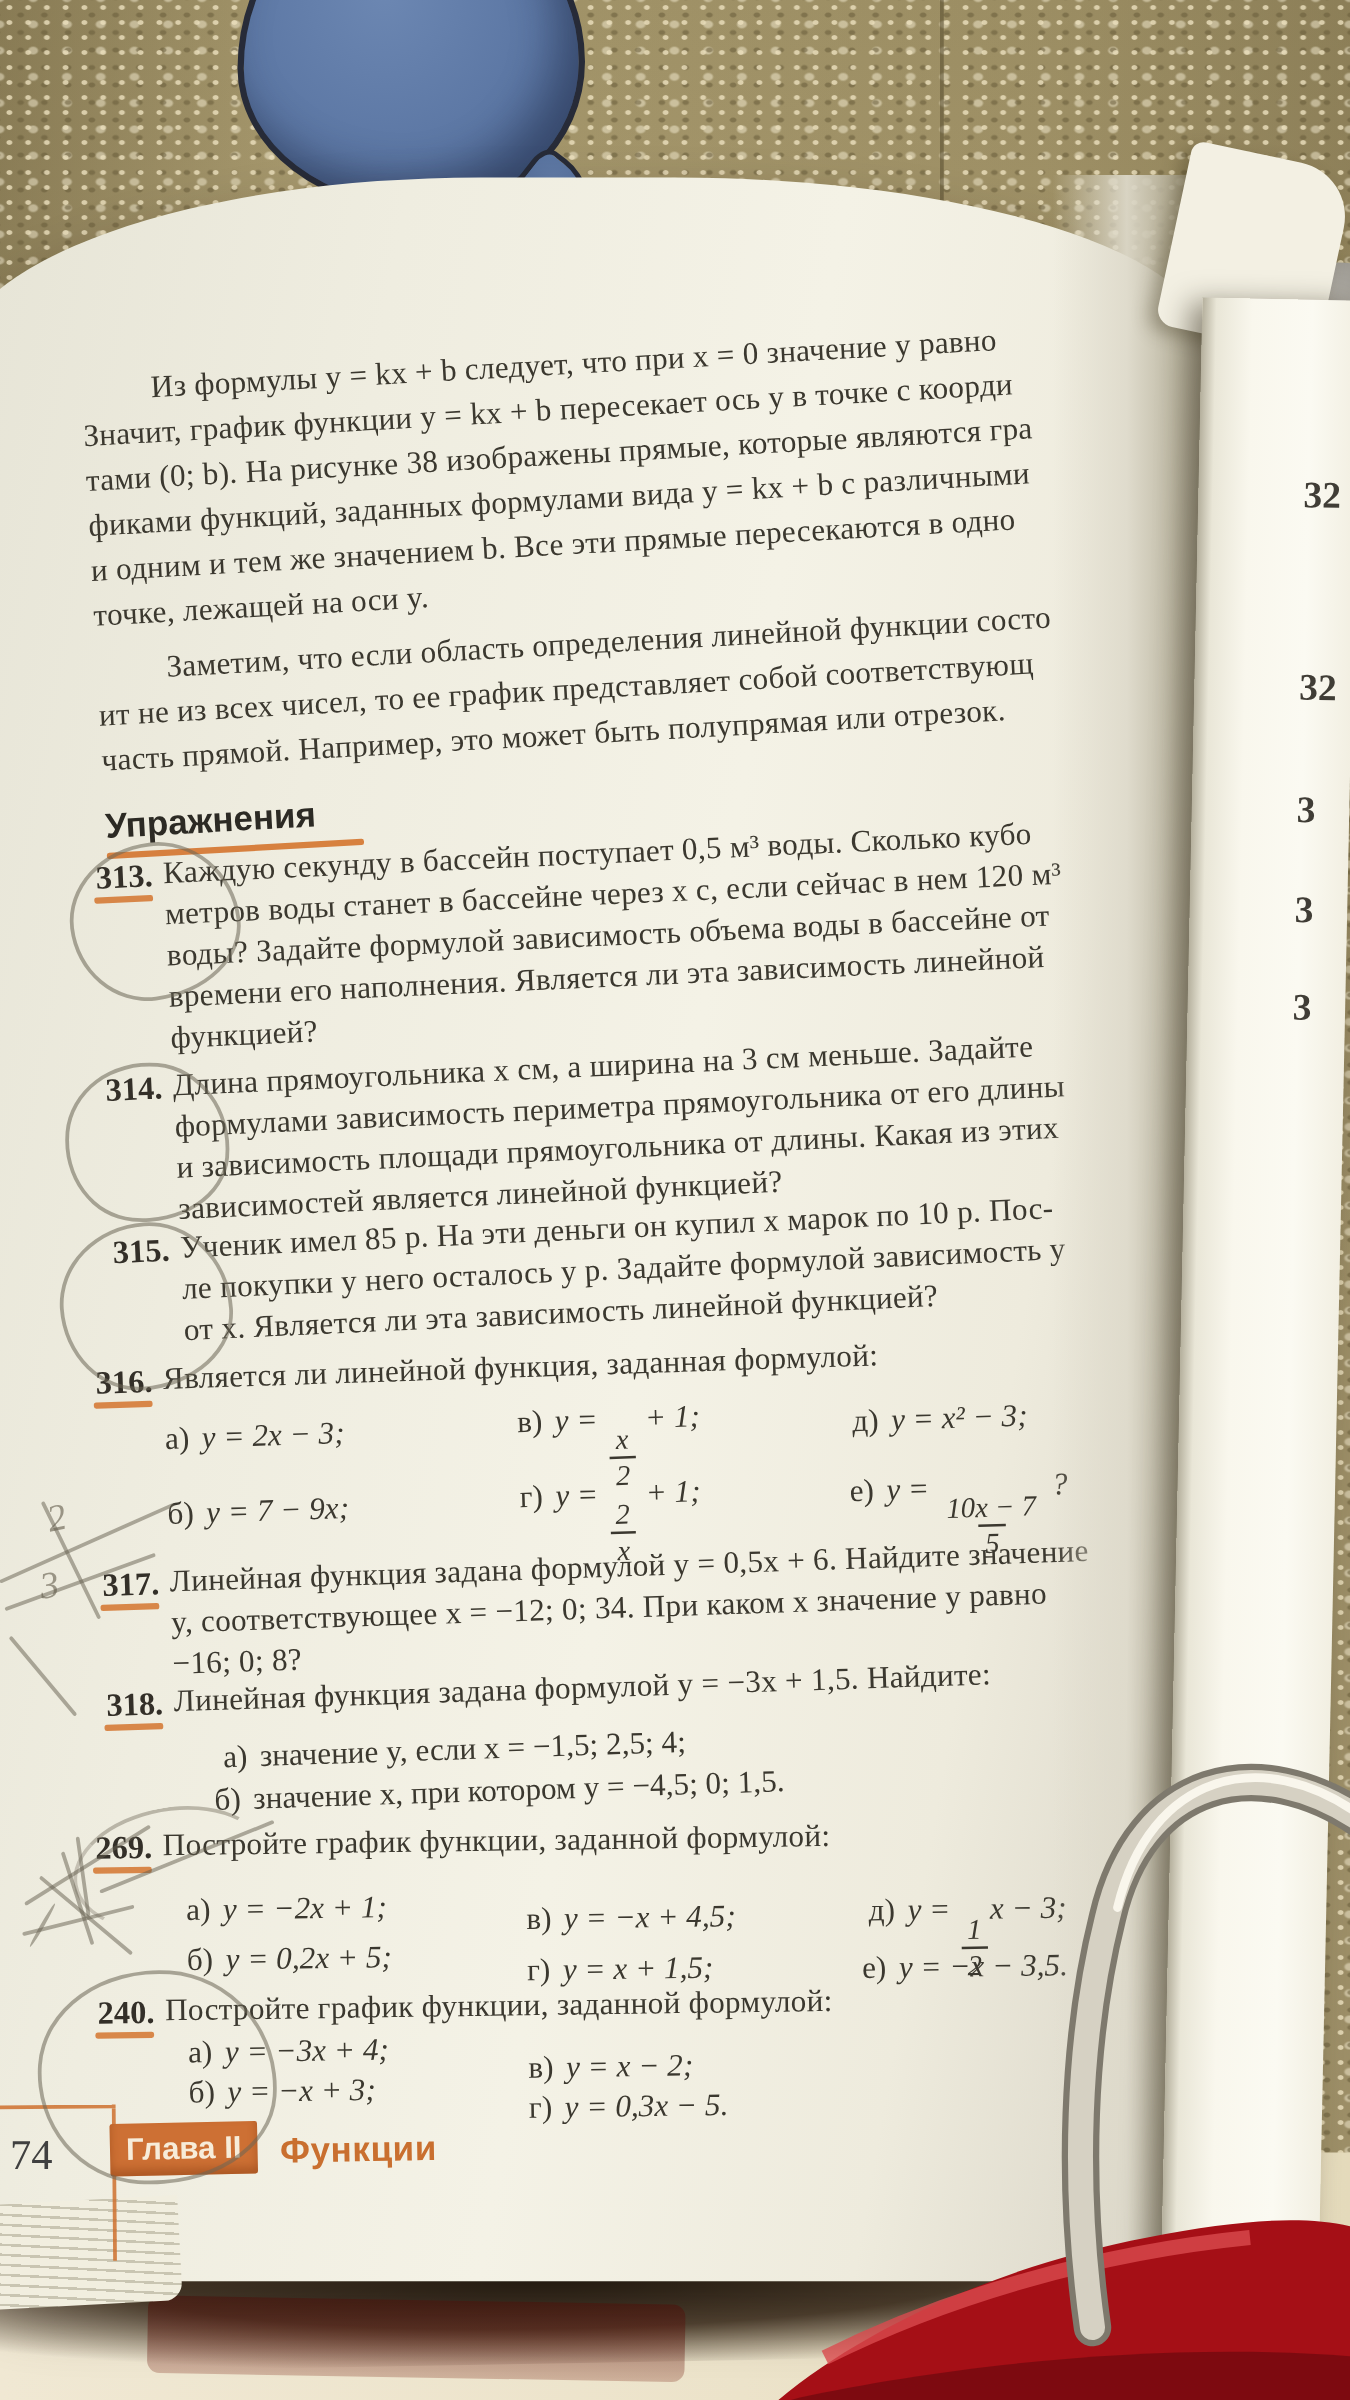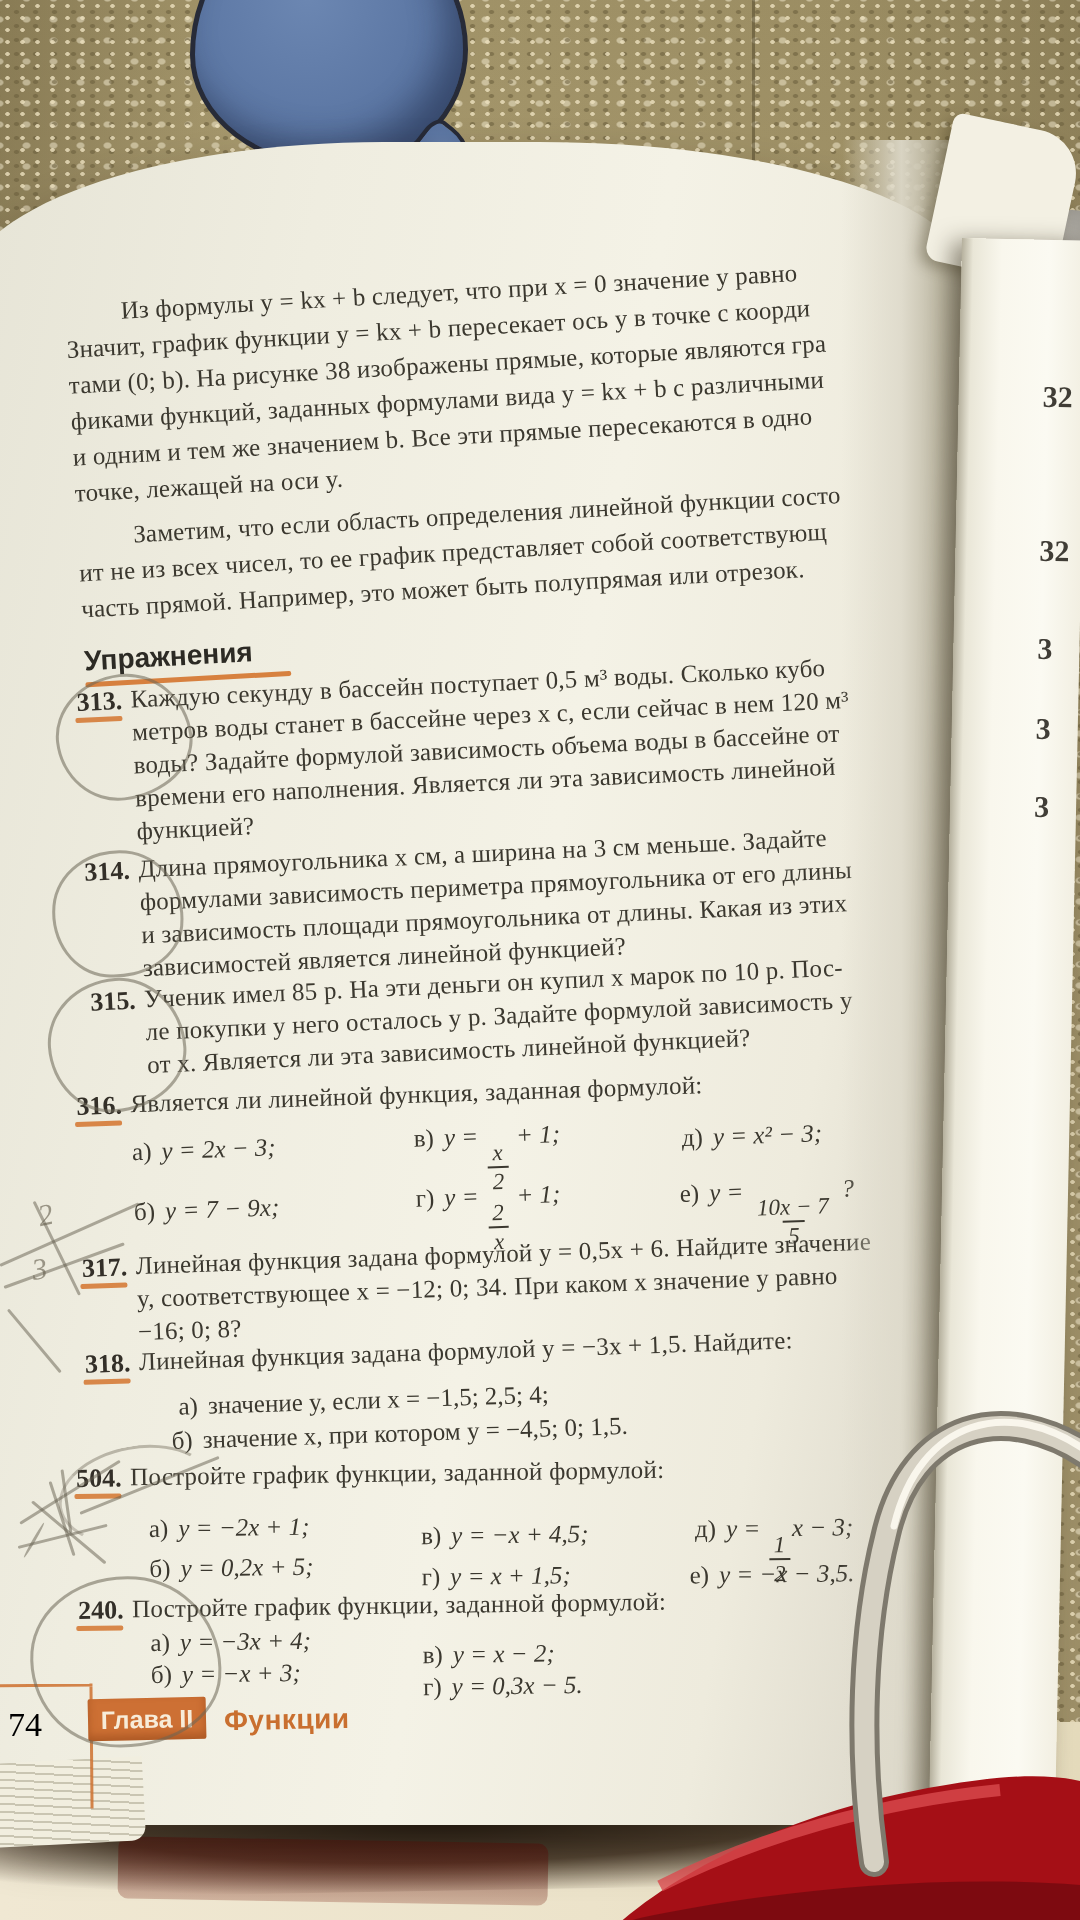--- a/index.html
+++ b/index.html
@@ -80,21 +80,21 @@
   .pmark{position:absolute;z-index:6;pointer-events:none;}
   .pcircle{border:3px solid rgba(108,102,86,.55);border-radius:52% 48% 55% 45% / 48% 55% 45% 52%;background:transparent;}
   .parc{border:3px solid transparent;border-top-color:rgba(120,114,98,.45);border-left-color:rgba(120,114,98,.35);
         border-radius:50%;}
   .pline{position:absolute;height:3px;background:rgba(100,94,78,.5);border-radius:2px;transform-origin:0 50%;}
   .pdigit{position:absolute;font-size:30px;color:rgba(96,90,74,.6);font-style:italic;}
 
   
   .footer-rule{position:absolute;left:-12px;top:1684px;width:102px;height:122px;z-index:5;
     border-top:3px solid rgba(206,112,46,.85);border-right:3px solid rgba(206,112,46,.85);transform:rotate(-.5deg);}
-  .pageno{position:absolute;left:8px;top:1706px;z-index:5;font-size:34px;color:#000000;}
+  .pageno{position:absolute;left:8px;top:1706px;z-index:5;font-size:34px;color:#404040;}
   .badge{position:absolute;left:88px;top:1698px;width:118px;height:42px;z-index:5;
     background:#cd7034;color:#f7ecd9;display:flex;align-items:center;justify-content:center;
     font-family:"Liberation Sans","DejaVu Sans",sans-serif;font-weight:700;font-size:25px;
     transform:rotate(-1.2deg);border-radius:2px;box-shadow:inset 0 -5px 8px rgba(122,52,12,.4);}
   .chapter{position:absolute;left:224px;top:1704px;z-index:5;color:#c96f2f;
     font-family:"Liberation Sans","DejaVu Sans",sans-serif;font-weight:700;font-size:28px;
     transform:rotate(-1deg);letter-spacing:.5px;}
 
   .stapler-svg{position:absolute;inset:0;z-index:9;pointer-events:none;}
 </style>
@@ -215,21 +215,21 @@
     <span class="fitem" style="left:92px;top:304px;">
       <span class="ilbl">а)</span><span>значение y, если x = −1,5; 2,5; 4;</span>
     </span>
     <span class="fitem" style="left:84px;top:338px;">
       <span class="ilbl">б)</span><span>значение x, при котором y = −4,5; 0; 1,5.</span>
     </span>
   </div>
 
   <div class="sec" style="left:76px;top:1464px;width:840px;height:260px;transform:rotate(-0.8deg);transform-origin:0 0;">
     <div class="ex" style="top:0;">
-      <span class="exnum orange-under">504.</span>
+      <span class="exnum orange-under">269.</span>
       <div class="exbody" style="left:54px;">
         <div class="exline">Постройте график функции, заданной формулой:</div>
       </div>
     </div>
     <span class="fitem" style="left:72px;top:52px;">
       <span class="ilbl">а)</span><span class="imath">y = −2x + 1;</span>
     </span>
     <span class="fitem" style="left:344px;top:63px;">
       <span class="ilbl">в)</span><span class="imath">y = −x + 4,5;</span>
     </span>

